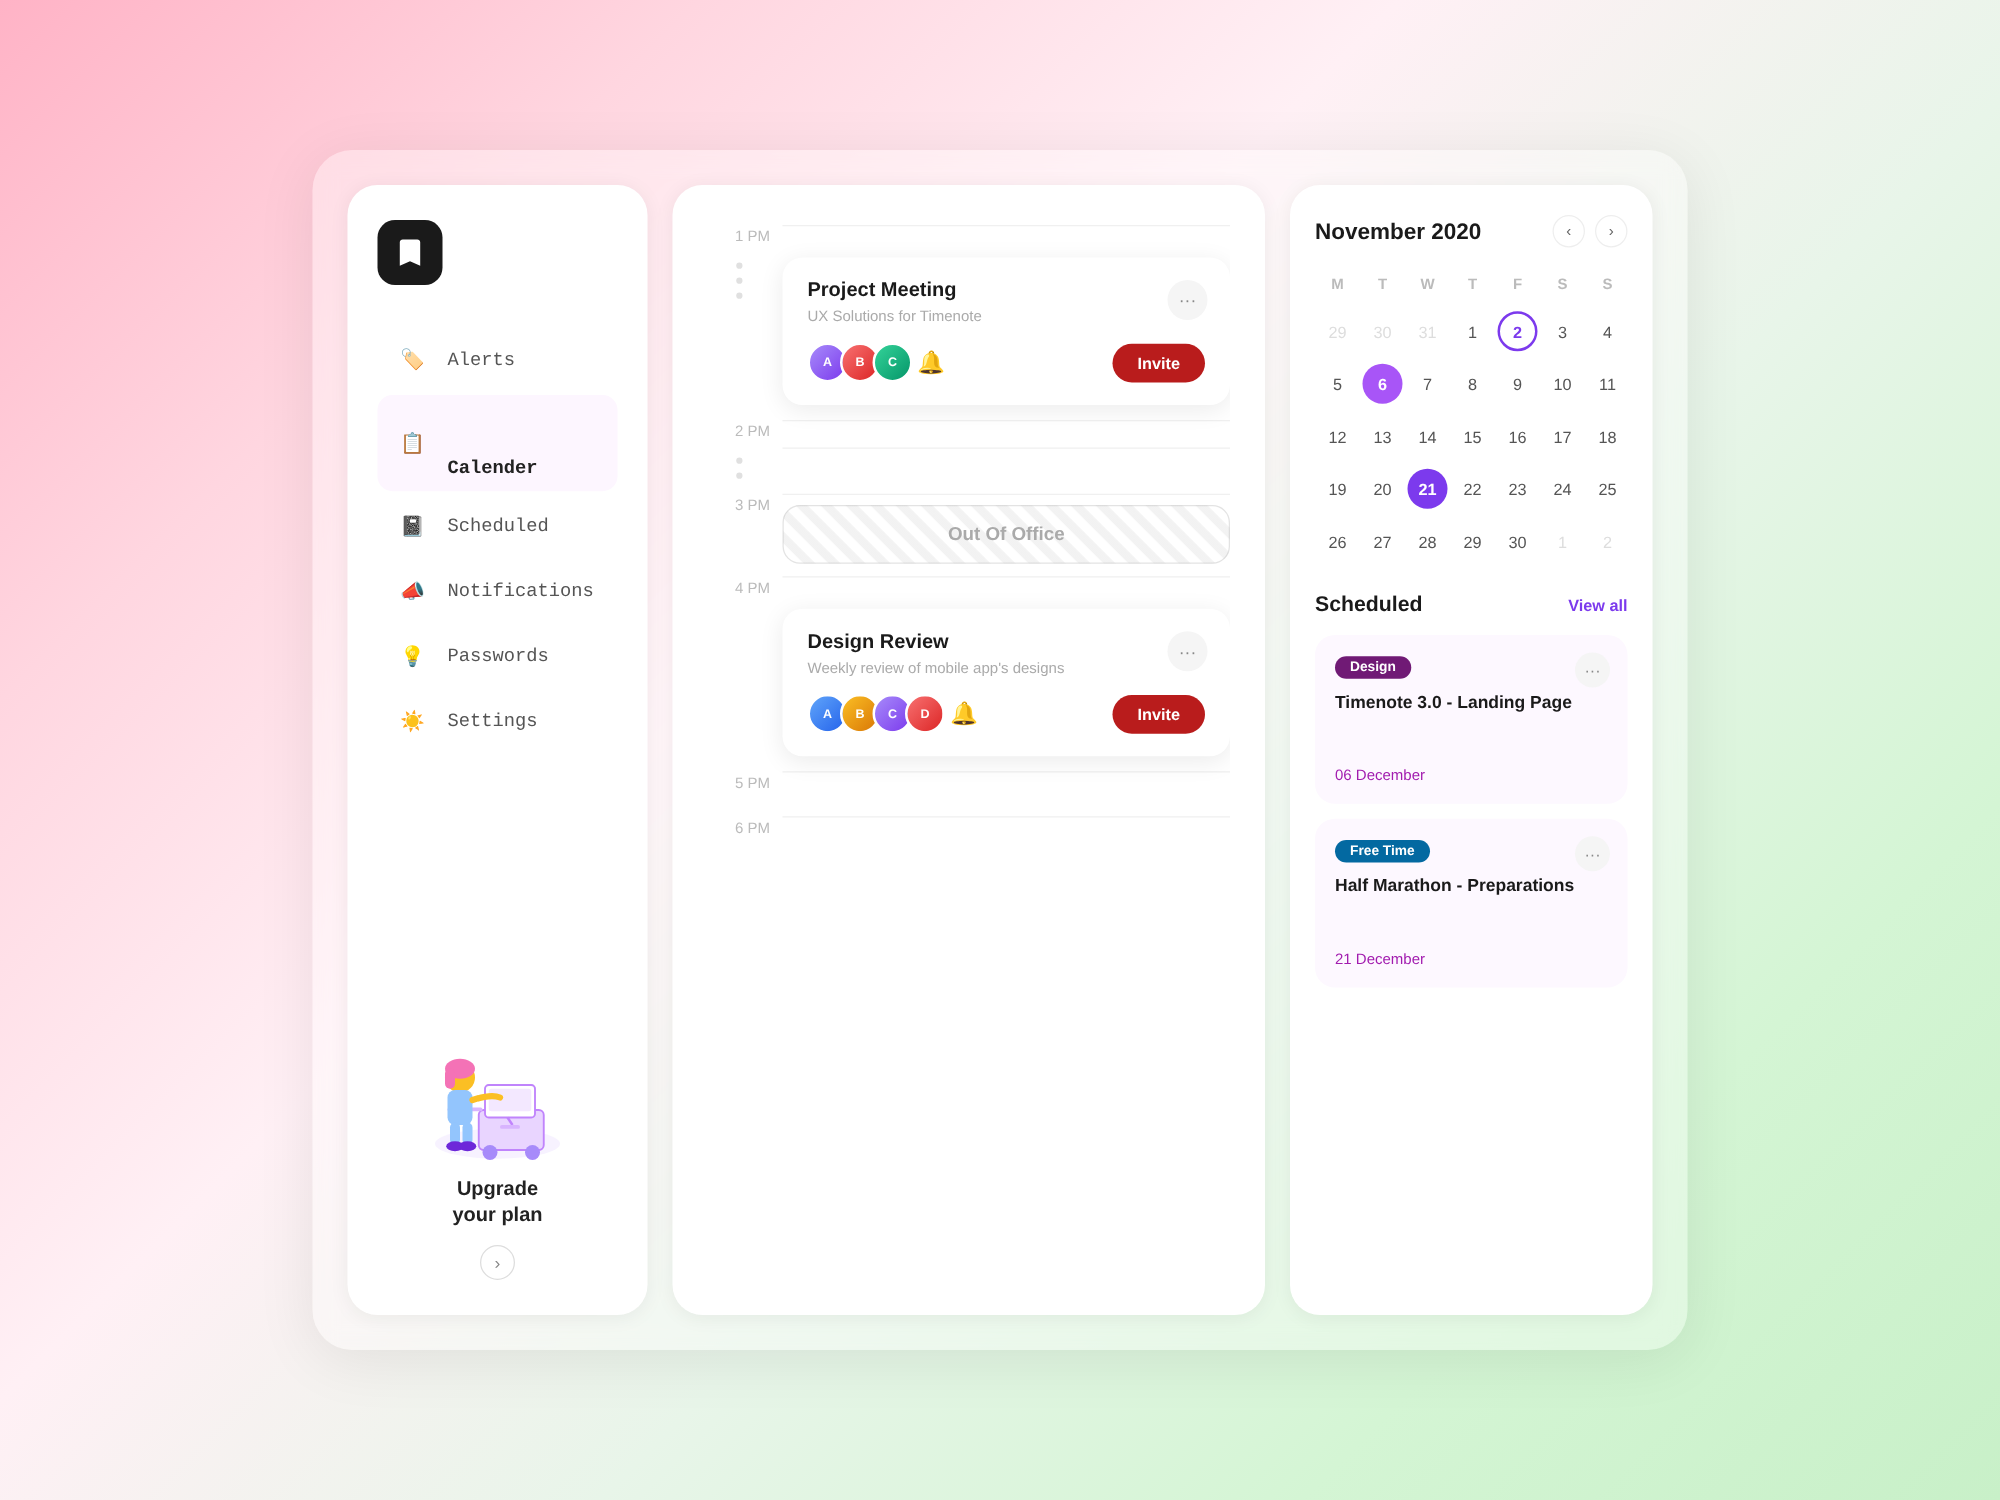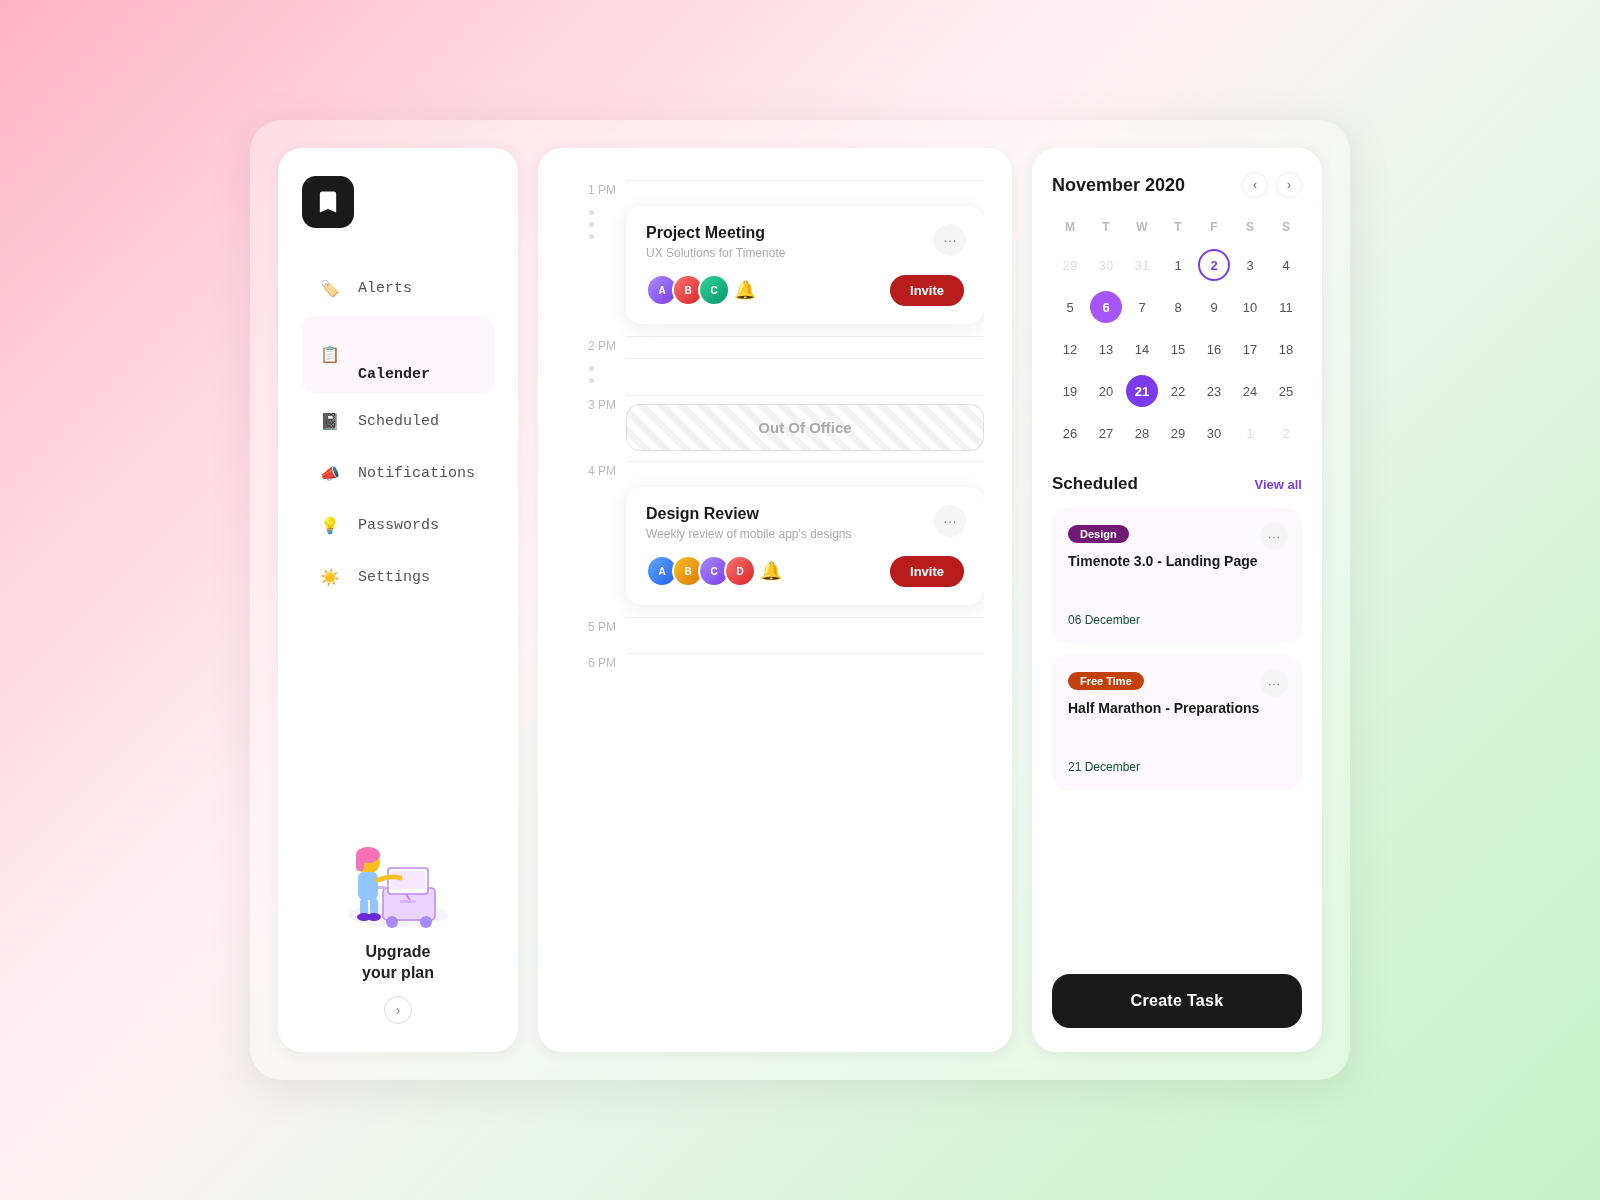--- a/index.html
+++ b/index.html
@@ -345,30 +345,30 @@
     .tag {
       display: inline-block;
       padding: 3px 12px;
       border-radius: 20px;
       font-size: 11px;
       font-weight: 700;
       margin-bottom: 10px;
       color: white;
     }
     .tag-design { background: #701a75; }
-    .tag-freetime { background: #c2410c; }
+    .tag-freetime { background: #0369a1; }
     .scheduled-card-title {
       font-size: 14px;
       font-weight: 700;
       color: #1a1a1a;
       margin-bottom: 4px;
     }
     .scheduled-card-date {
       font-size: 12px;
-      color: #14532d;
+      color: #a21caf;
       margin-top: 44px;
     }
     .card-more {
       width: 28px;
       height: 28px;
       border-radius: 50%;
       background: #f5f5f5;
       display: flex;
       align-items: center;
       justify-content: center;
@@ -713,16 +713,15 @@
       </div>
 
       <div class="scheduled-card">
         <div class="card-more">···</div>
         <span class="tag tag-freetime">Free Time</span>
         <div class="scheduled-card-title">Half Marathon - Preparations</div>
         <div class="scheduled-card-date">21 December</div>
       </div>
     </div>
 
-    <button class="create-task-btn">Create Task</button>
   </div>
 
 </div>
 
 </body></html>

